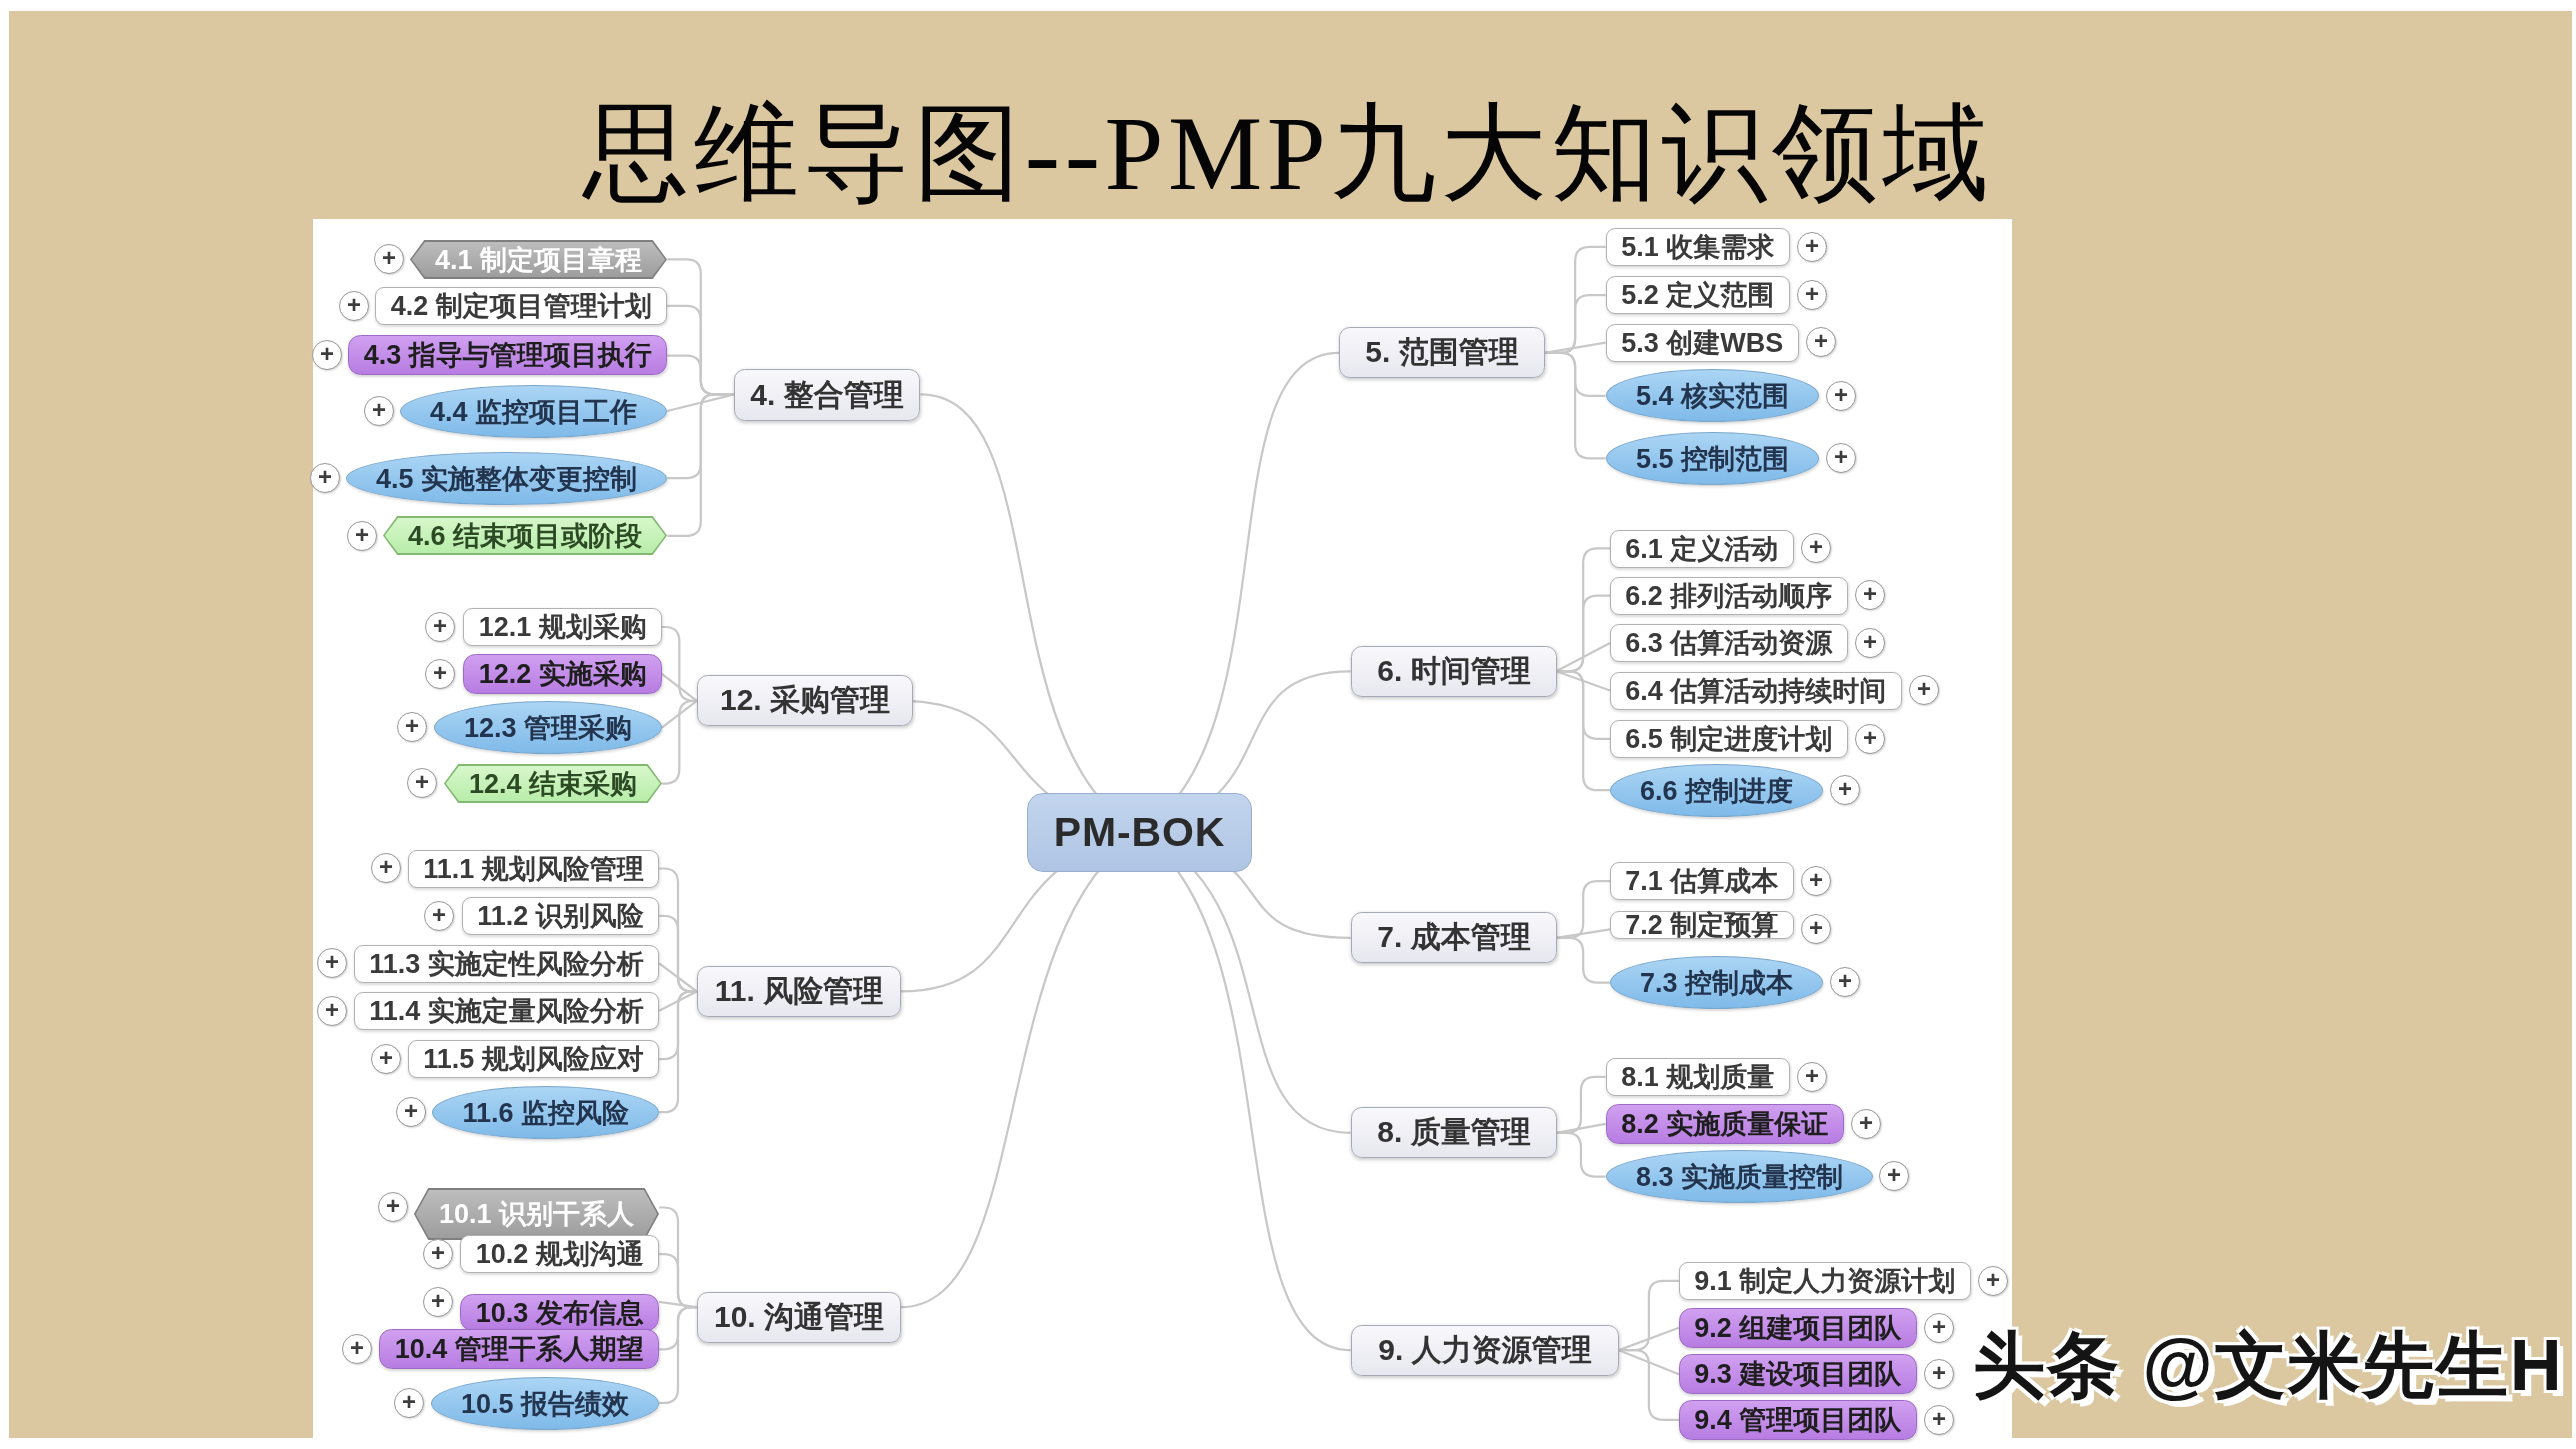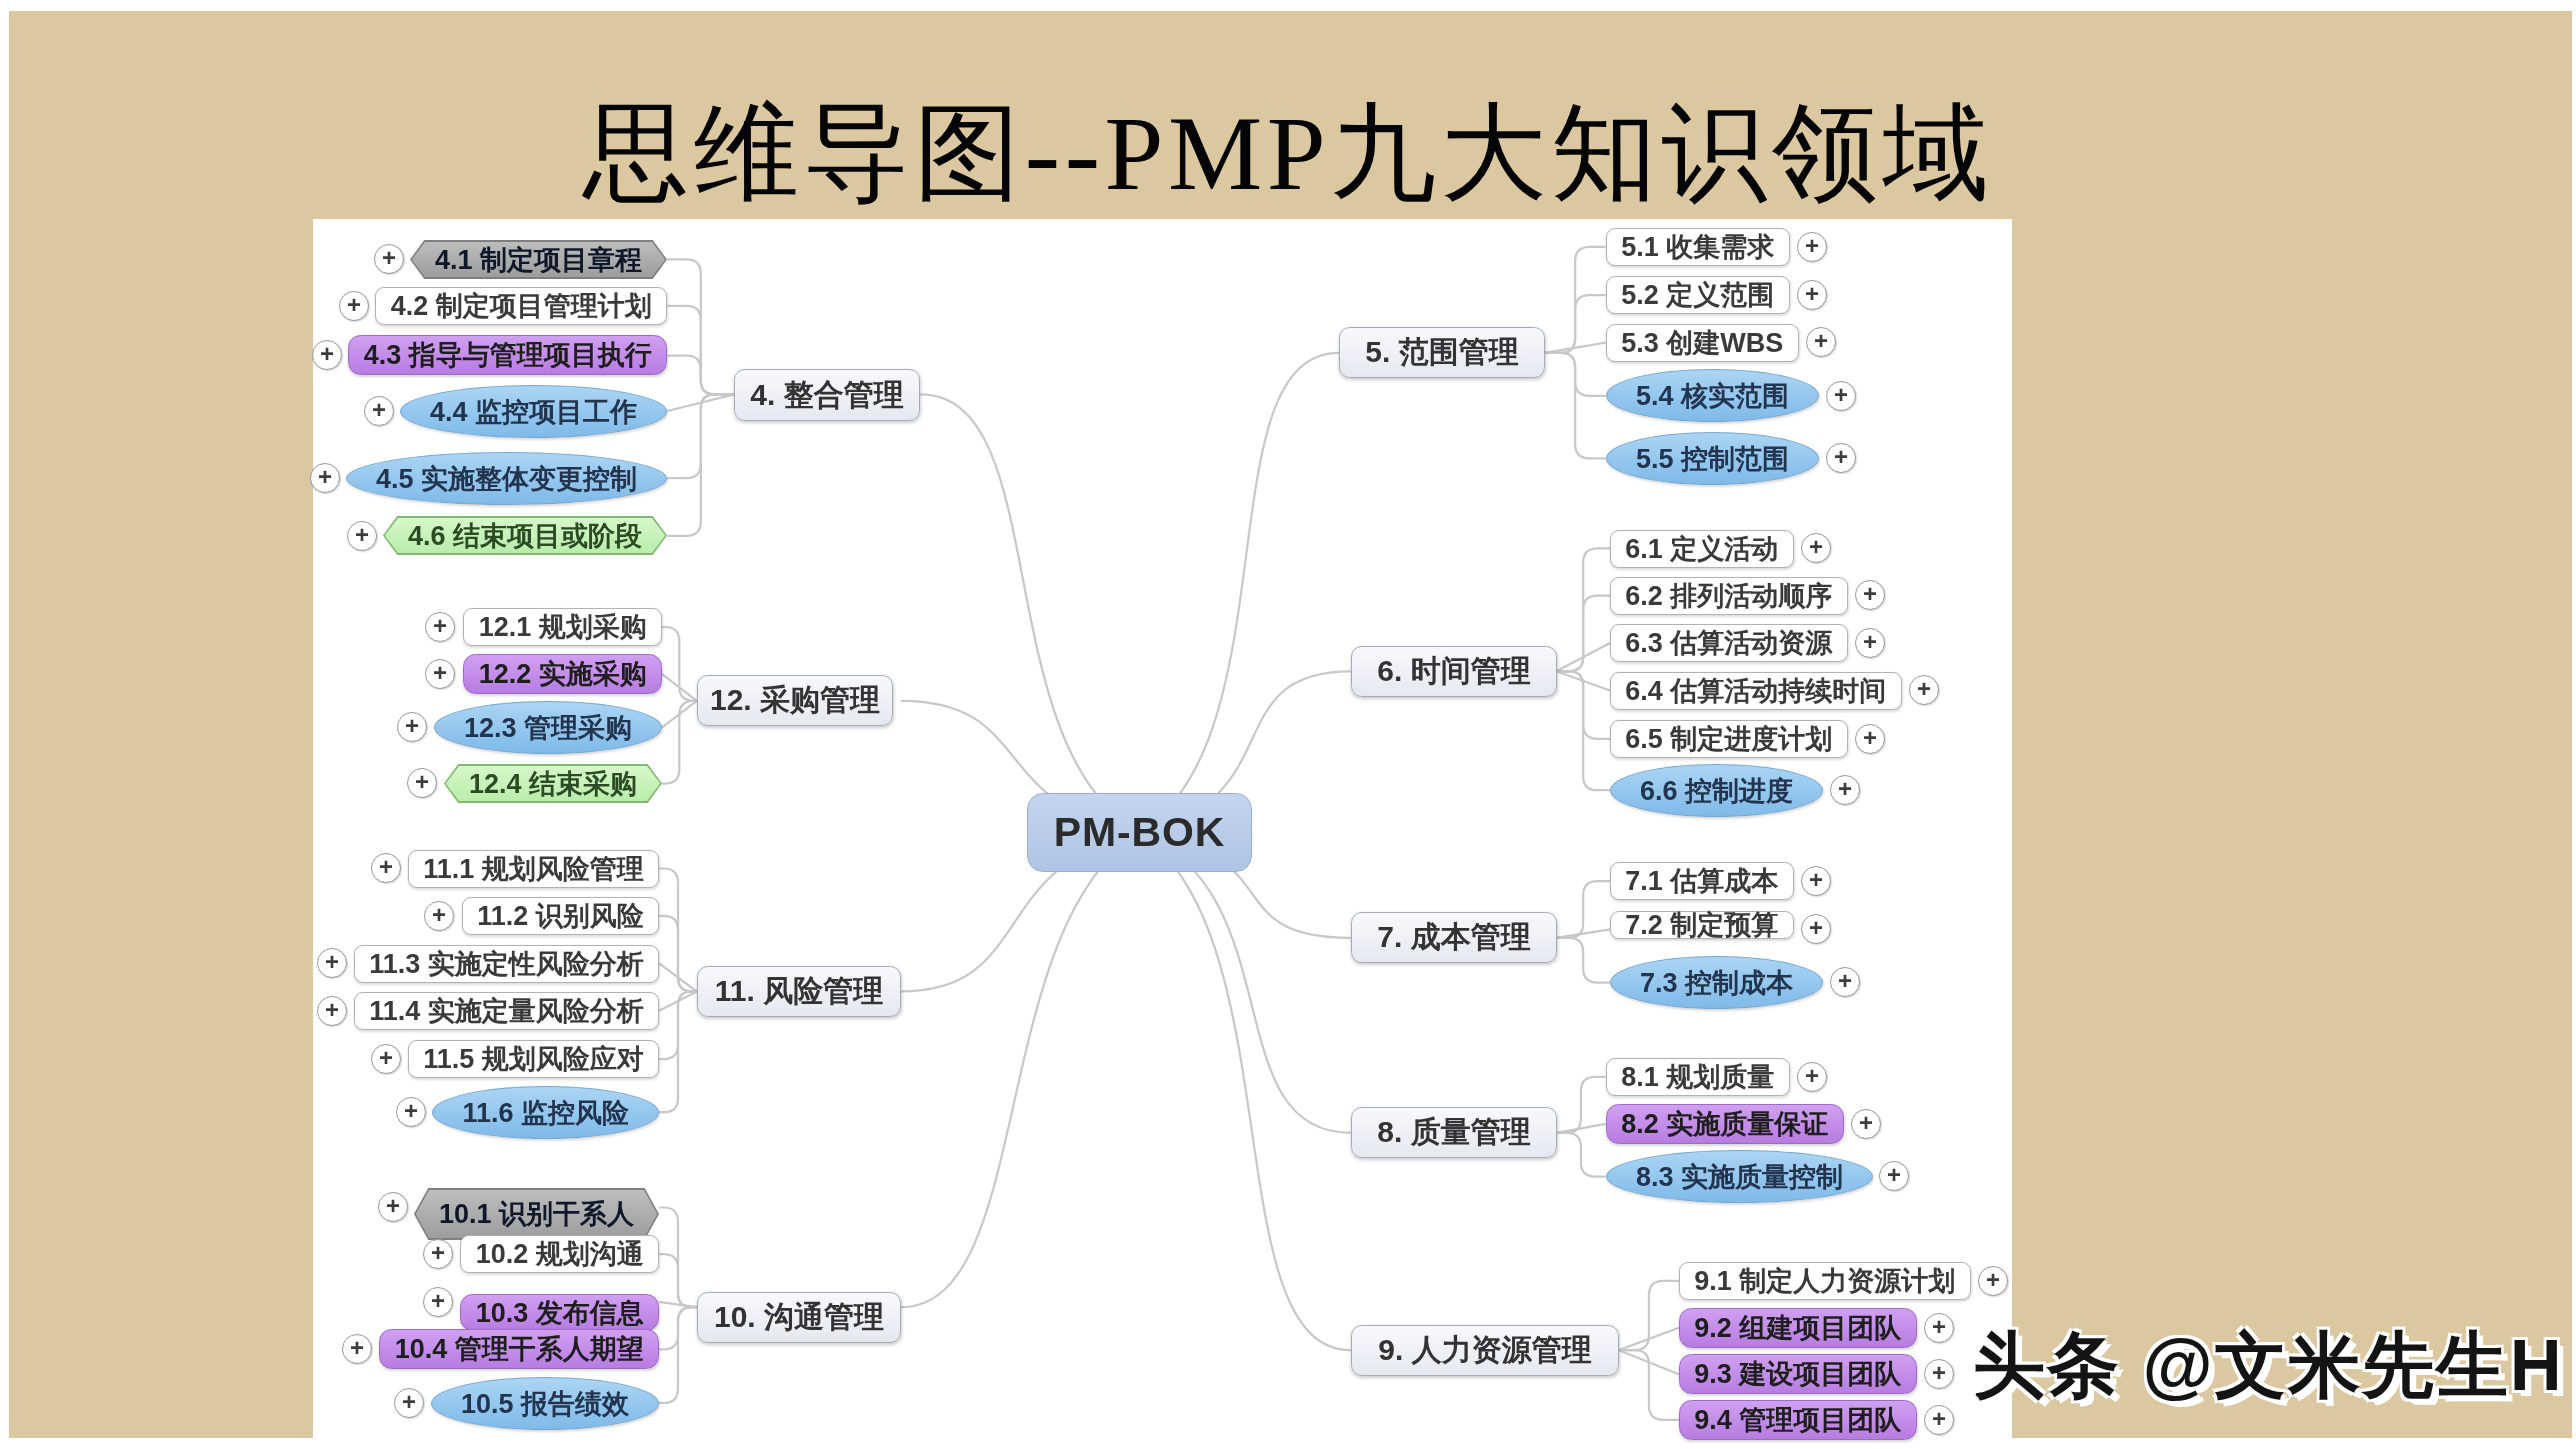--- a/index.html
+++ b/index.html
@@ -34,21 +34,21 @@
   .child.gray,.child.green{border:none;padding:0 25px;
         clip-path:polygon(14.3px 0,calc(100% - 14.3px) 0,100% 50%,calc(100% - 14.3px) 100%,14.3px 100%,0 50%);
         filter:drop-shadow(0.9px 1.8px 0.9px rgba(0,0,0,.20));}
   .child.gray{background:#7f7f7f;}
   .child.green{background:#82b871;}
   .fill{display:none;}
   .child.gray .fill,.child.green .fill{display:block;position:absolute;inset:1.8px;z-index:0;
         clip-path:polygon(13.4px 0,calc(100% - 13.4px) 0,100% 50%,calc(100% - 13.4px) 100%,13.4px 100%,0 50%);}
   .child.gray .fill{background:linear-gradient(180deg,#bdbdbd 0%,#9d9d9d 100%);}
   .child.green .fill{background:linear-gradient(180deg,#d7f7ca 0%,#b8edaa 100%);}
-  .child.gray .lbl{color:#0f172a;}
+  .child.gray .lbl{color:#ffffff;}
   .child.green .lbl{color:#2c4a24;}
   .plus{position:absolute;width:30px;height:30px;border:1.8px solid #999;border-radius:50%;
         background:#fff;display:flex;align-items:center;justify-content:center;z-index:4;
         box-sizing:border-box;font-size:24px;font-weight:700;color:#3c3c3c;
         box-shadow:0.9px 0.9px 1.8px rgba(0,0,0,.18);}
   .plus span{margin-top:-2.7px;}
 </style>
 </head>
 <body>
 
@@ -361,21 +361,21 @@
     </div>
     <div class="plus" style="top: 1044px; right: 2175px;">
       <span>+</span>
     </div>
     <div class="node child blue" style="top: 1086px; height: 53px; right: 1917px;">
       <div class="lbl">11.6 监控风险</div>
     </div>
     <div class="plus" style="top: 1097px; right: 2150px;">
       <span>+</span>
     </div>
-    <div class="node branch" style="left: 697px; top: 675px; width: 196px; height: 51px;">
+    <div class="node branch" style="left: 697px; top: 675px; width: 216px; height: 51px;">
       <div class="lbl">12. 采购管理</div>
     </div>
     <div class="node child plain" style="top: 608px; height: 38px; right: 1914px;">
       <div class="lbl">12.1 规划采购</div>
     </div>
     <div class="plus" style="top: 612px; right: 2121px;">
       <span>+</span>
     </div>
     <div class="node child purple" style="top: 654px; height: 40px; right: 1914px;">
       <div class="lbl">12.2 实施采购</div>

